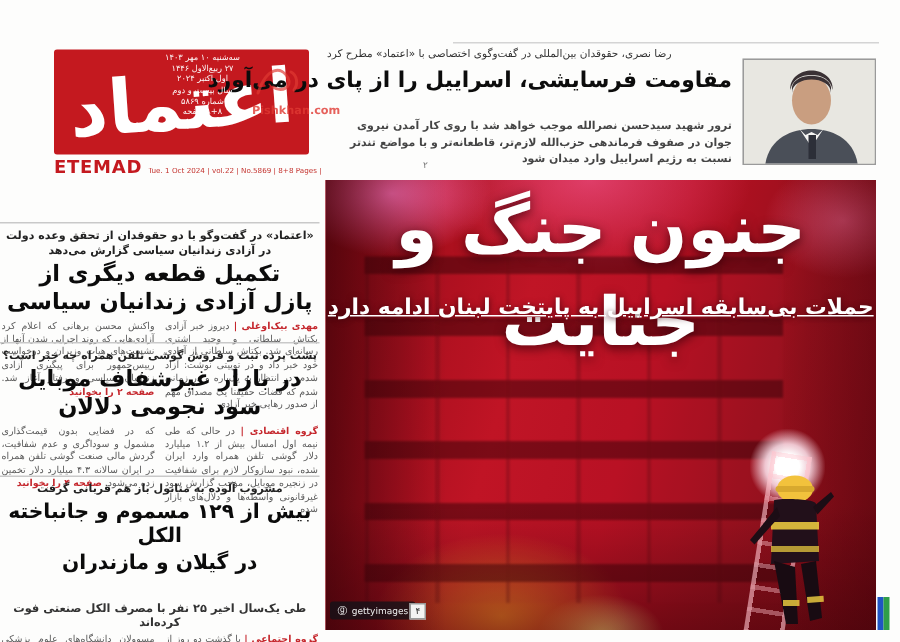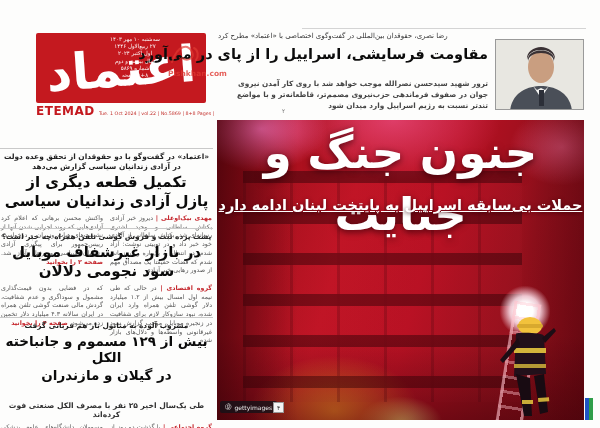--- a/index.html
+++ b/index.html
@@ -172,21 +172,21 @@
     <svg width="34" height="26" viewBox="0 0 34 26">
       <path d="M4 20 C 10 2, 20 2, 24 10 C 27 16, 20 20, 14 16 M 26 6 C 30 8, 31 14, 28 18" fill="none" stroke="#e03a33" stroke-width="2" stroke-linecap="round" opacity="0.85"></path>
     </svg>
     <span class="wm-text">Pishkhan.com</span>
   </div>
 
   <div class="interview">
     <div class="iv-rule"></div>
     <div class="iv-kicker">رضا نصری، حقوقدان بین‌المللی در گفت‌وگوی اختصاصی با «اعتماد» مطرح کرد</div>
     <div class="iv-headline">مقاومت فرسایشی، اسراییل را از پای در می‌آورد</div>
-    <div class="iv-deck">ترور شهید سیدحسن نصرالله موجب خواهد شد با روی کار آمدن نیروی جوان در صفوف فرماندهی حزب‌نیروی مصمم‌تر، قاطعانه‌تر و با مواضع تندتر نسبت به رژیم اسراییل وارد میدان شود</div>
+    <div class="iv-deck">ترور شهید سیدحسن نصرالله موجب خواهد شد با روی کار آمدن نیروی جوان در صفوف فرماندهی حزب‌الله لازم‌تر، قاطعانه‌تر و با مواضع تندتر نسبت به رژیم اسراییل وارد میدان شود</div>
     <span class="iv-marker">۲</span>
     <div class="portrait">
       <svg width="89" height="71" viewBox="0 0 89 71">
         <rect x="0" y="0" width="89" height="71" fill="#e8e7e1"></rect>
         <ellipse cx="45" cy="27" rx="13" ry="16" fill="#c99e80"></ellipse>
         <path d="M32 22 C 32 10, 58 10, 58 22 L 58 18 C 56 8, 34 8, 32 18 Z" fill="#3a3134"></path>
         <path d="M31 20 C 30 12, 38 7, 45 7 C 52 7, 60 12, 59 20 C 58 13, 52 10, 45 10 C 38 10, 32 13, 31 20 Z" fill="#3a3134"></path>
         <path d="M14 71 C 16 52, 32 46, 45 46 C 58 46, 74 52, 76 71 Z" fill="#4a4f58"></path>
         <path d="M37 46 L 45 58 L 53 46 L 49 50 L 45 48 L 41 50 Z" fill="#f4f4f2"></path>
         <rect x="43" y="50" width="5" height="16" fill="#2c2f38"></rect>

